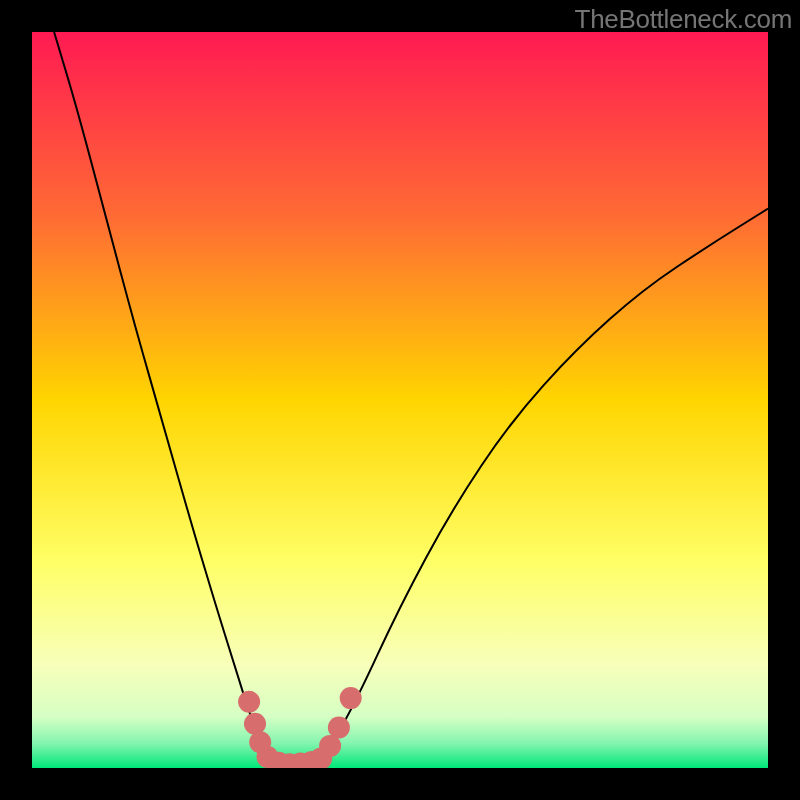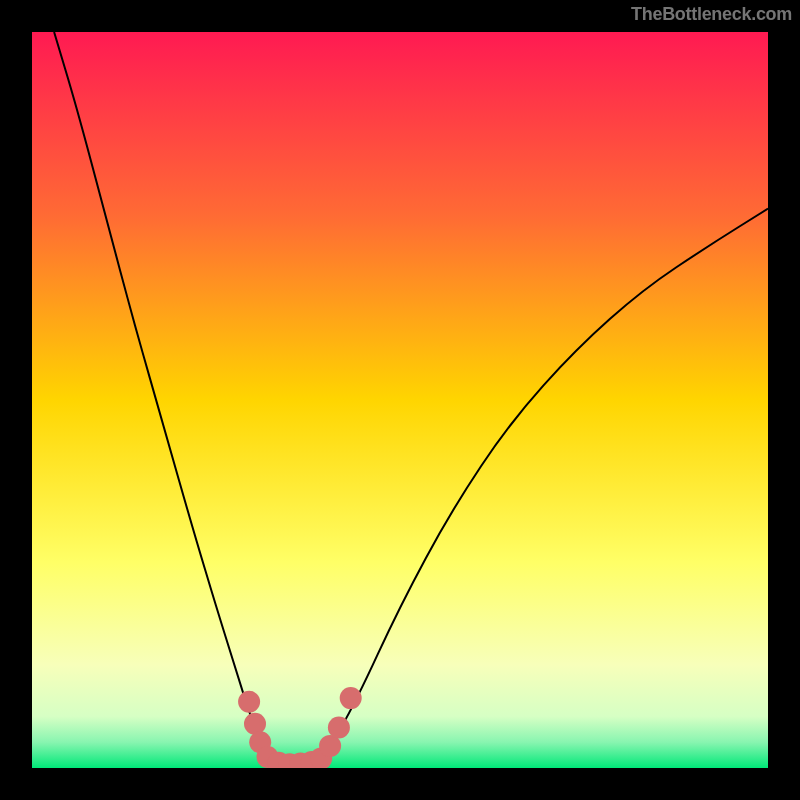--- a/index.html
+++ b/index.html
@@ -16,22 +16,22 @@
     left: 32px;
     top: 32px;
     width: 736px;
     height: 736px;
     overflow: hidden;
   }
   .watermark {
     position: absolute;
     top: 4px;
     right: 8px;
-    font-size: 18px;
-    font-weight: bold;
+    font-size: 26px;
+    font-weight: normal;
     color: #757575;
     z-index: 10;
     letter-spacing: -0.3px;
   }
   svg { display: block; }
 </style>
 </head>
 <body>
 
 <div class="watermark">TheBottleneck.com</div>

